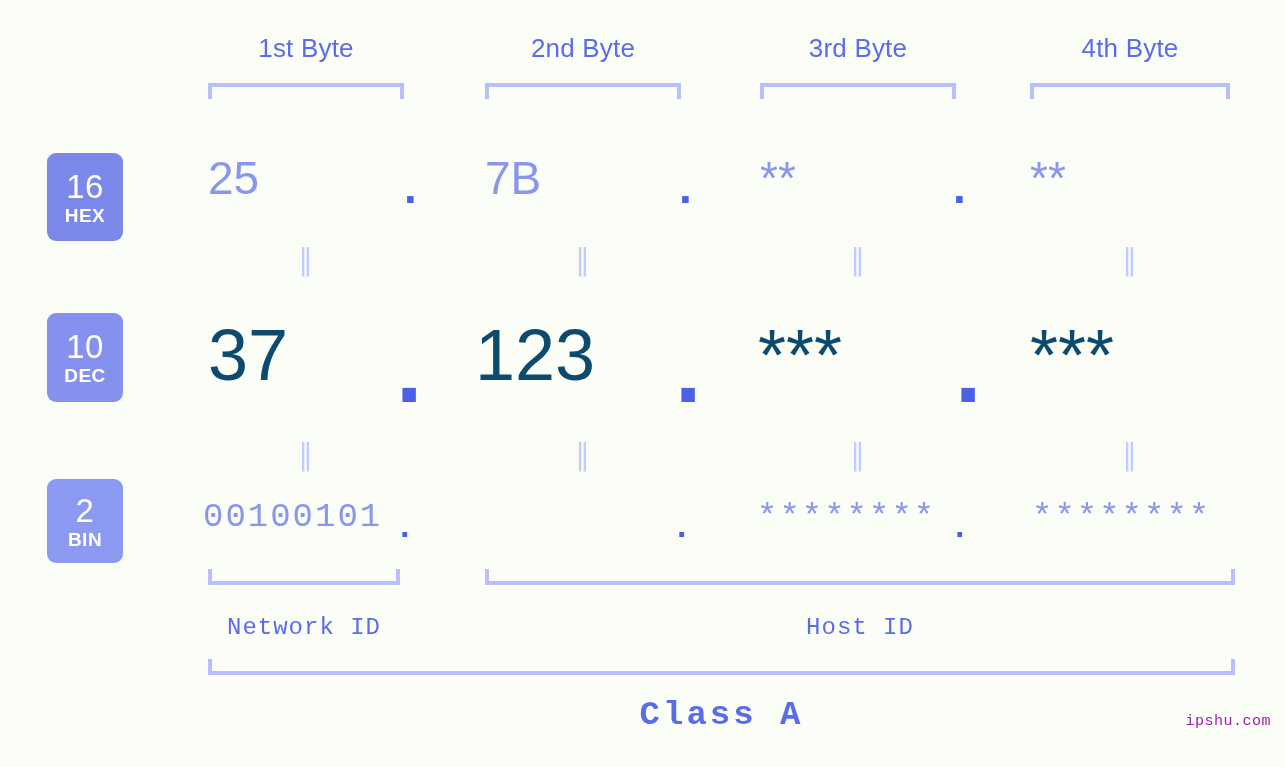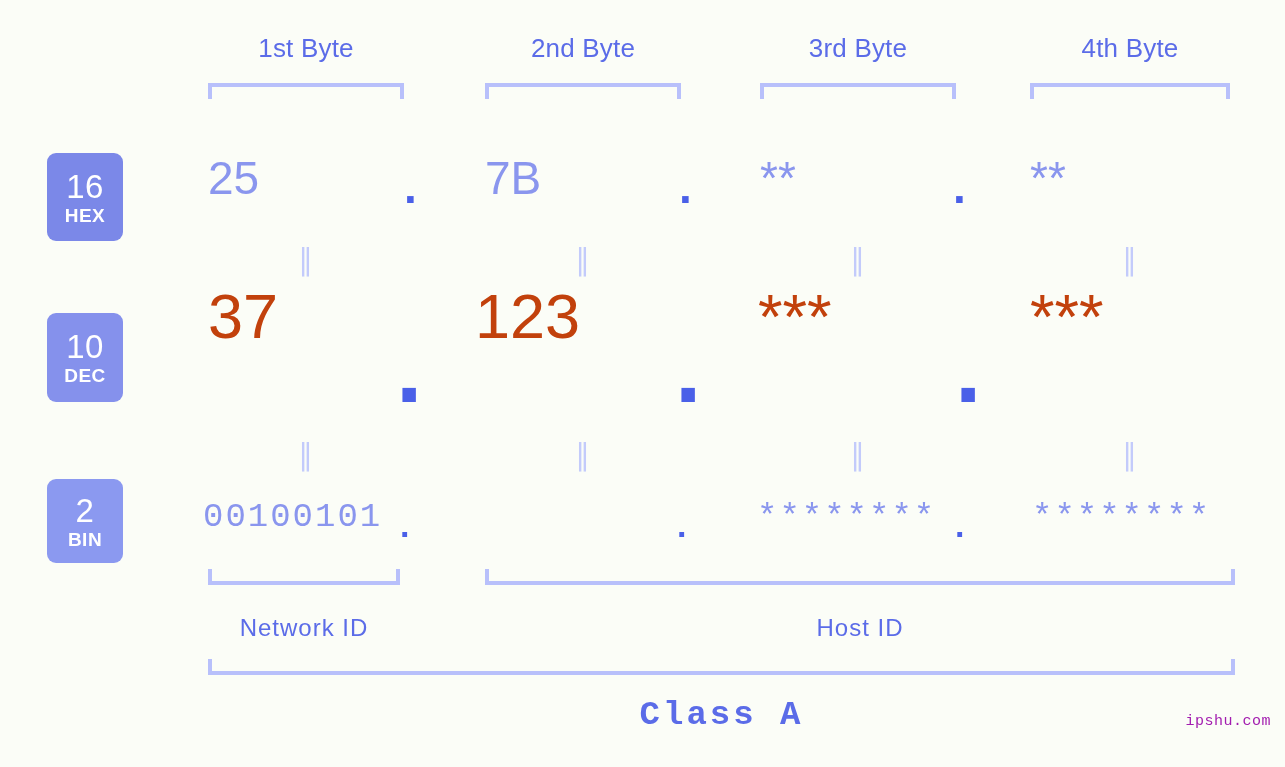--- a/index.html
+++ b/index.html
@@ -102,24 +102,24 @@
     font-family: "Liberation Sans", sans-serif;
     font-size: 46px;
     font-weight: 700;
     color: #4a60e8;
     top: 164px;
   }
 
   
   .dec-val {
     font-family: "Liberation Sans", sans-serif;
-    font-size: 63px;
-    font-weight: 400;
-    color: #c2410c;
-    top: 285px;
+    font-size: 72px;
+    font-weight: 400;
+    color: #0c4a6e;
+    top: 319px;
   }
   .dec-dot {
     font-family: "Liberation Sans", sans-serif;
     font-size: 95px;
     font-weight: 700;
     color: #4a60e8;
     top: 322px;
   }
 
   
@@ -149,21 +149,21 @@
     line-height: 1;
     text-align: center;
     letter-spacing: 1px;
   }
   .eq-row1 { top: 245px; }
   .eq-row2 { top: 440px; }
 
   
   .idlabel {
     position: absolute;
-    font-family: Liberation Sans, sans-serif;
+    font-family: Liberation Mono, monospace;
     font-size: 24px;
     font-weight: 400;
     color: #5b6ce8;
     text-align: center;
     white-space: nowrap;
     letter-spacing: 1px;
   }
   .classlabel {
     position: absolute;
     font-family: "Liberation Mono", "DejaVu Sans Mono", monospace;

